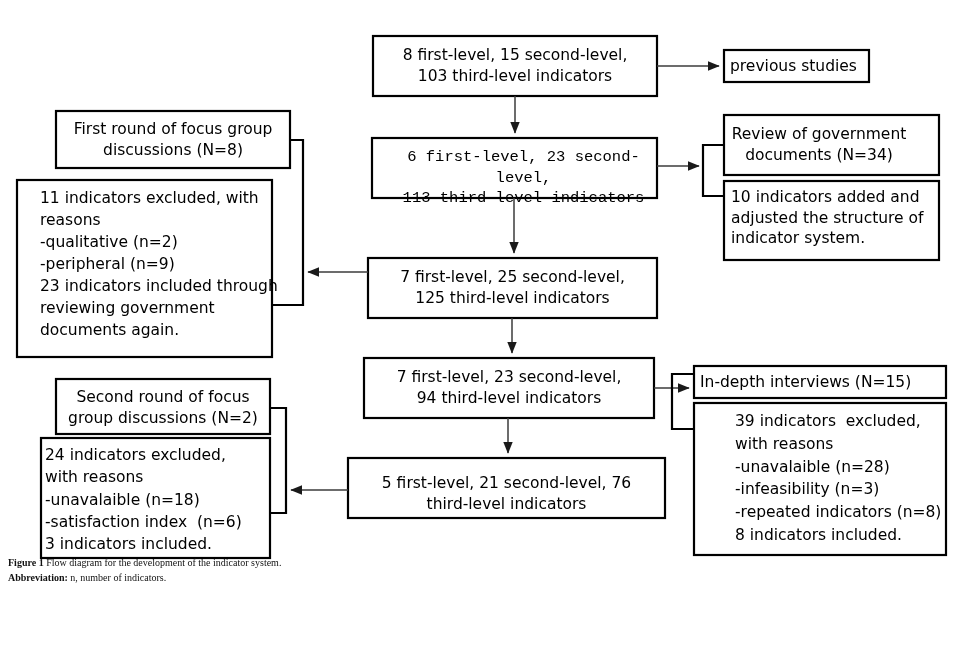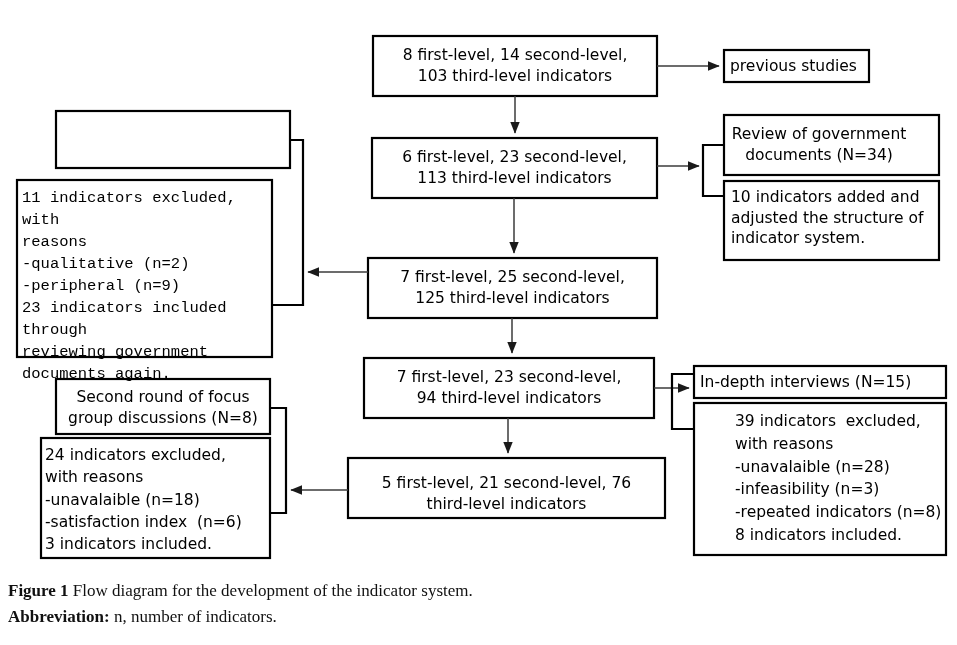--- a/index.html
+++ b/index.html
@@ -53,24 +53,24 @@
   }
   .boxtext.center {
     text-align: center;
   }
   .boxtext.left {
     text-align: left;
   }
   .caption {
     position: absolute;
     left: 8px;
-    top: 578px;
+    top: 555px;
     width: 940px;
     font-family: "Liberation Serif", "DejaVu Serif", serif;
-    font-size: 17px;
+    font-size: 10px;
     line-height: 1.52;
     color: #111111;
   }
   .caption .lead {
     font-weight: bold;
   }
   .caption-line {
     white-space: nowrap;
   }
 </style>
@@ -116,23 +116,23 @@
     <line class="conn" x1="654" y1="388" x2="689" y2="388" marker-end="url(#arrowhead)"></line>
     <path class="bracket" d="M694,374 L672,374 L672,429 L694,429"></path>
 
     <line class="conn" x1="368" y1="272" x2="308" y2="272" marker-end="url(#arrowhead)"></line>
     <path class="bracket" d="M290,140 L303,140 L303,305 L272,305"></path>
 
     <line class="conn" x1="348" y1="490" x2="291" y2="490" marker-end="url(#arrowhead)"></line>
     <path class="bracket" d="M270,408 L286,408 L286,513 L270,513"></path>
   </svg>
 
-  <div class="boxtext center" style="left:376px; top:45px; width:278px;">8 first-level, 14 second-level,
+  <div class="boxtext center" style="left:376px; top:45px; width:278px;">8 first-level, 15 second-level,
 103 third-level indicators</div>
-  <div class="boxtext center" style="left:375px; top:147px; width:279px;">6 first-level, 23 second-level,
+  <div class="boxtext center" style="left:384px; top:147px; width:279px;font-family:Liberation Mono, monospace;">6 first-level, 23 second-level,
 113 third-level indicators</div>
   <div class="boxtext center" style="left:371px; top:267px; width:283px;">7 first-level, 25 second-level,
 125 third-level indicators</div>
   <div class="boxtext center" style="left:367px; top:367px; width:284px;">7 first-level, 23 second-level,
 94 third-level indicators</div>
   <div class="boxtext center" style="left:351px; top:467px; width:311px;margin-top:6px;">5 first-level, 21 second-level, 76
 third-level indicators</div>
 
   <div class="boxtext left" style="left:730px; top:56px; width:136px;">previous studies</div>
   <div class="boxtext center" style="left:727px; top:124px; width:184px;">Review of government
@@ -141,29 +141,31 @@
 adjusted the structure of
 indicator system.</div>
   <div class="boxtext left" style="left:700px; top:372px; width:244px;">In-depth interviews (N=15)</div>
   <div class="boxtext left" style="left:735px; top:410px; width:243px; line-height:1.47;">39 indicators  excluded,
 with reasons
 -unavalaible (n=28)
 -infeasibility (n=3)
 -repeated indicators (n=8)
 8 indicators included.</div>
 
-  <div class="boxtext left" style="left:22px; top:187px; width:252px; line-height:1.42;font-family:Liberation Mono, monospace;">11 indicators excluded, with
+  <div class="boxtext center" style="left:59px; top:119px; width:228px;">First round of focus group
+discussions (N=8)</div>
+  <div class="boxtext left" style="left:40px; top:187px; width:252px; line-height:1.42;">11 indicators excluded, with
 reasons
 -qualitative (n=2)
 -peripheral (n=9)
 23 indicators included through
 reviewing government
 documents again.</div>
   <div class="boxtext center" style="left:59px; top:387px; width:208px;">Second round of focus
-group discussions (N=8)</div>
+group discussions (N=2)</div>
   <div class="boxtext left" style="left:45px; top:444px; width:226px; line-height:1.44;">24 indicators excluded,
 with reasons
 -unavalaible (n=18)
 -satisfaction index  (n=6)
 3 indicators included.</div>
 
   <div class="caption">
     <div class="caption-line">
       <span class="lead">Figure 1</span>
       <span>Flow diagram for the development of the indicator system.</span>

